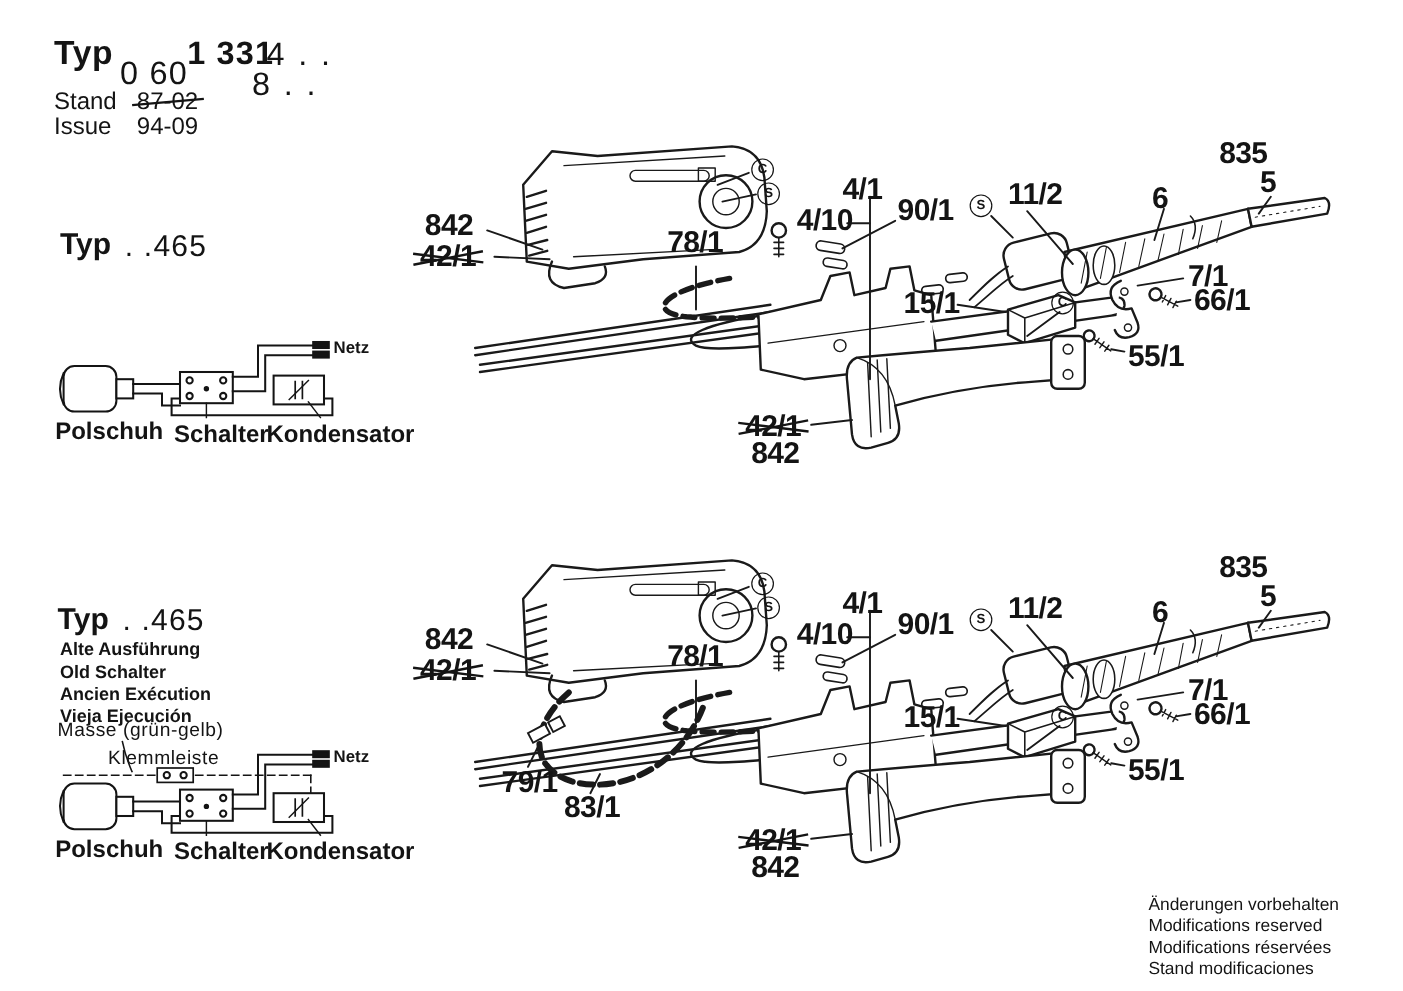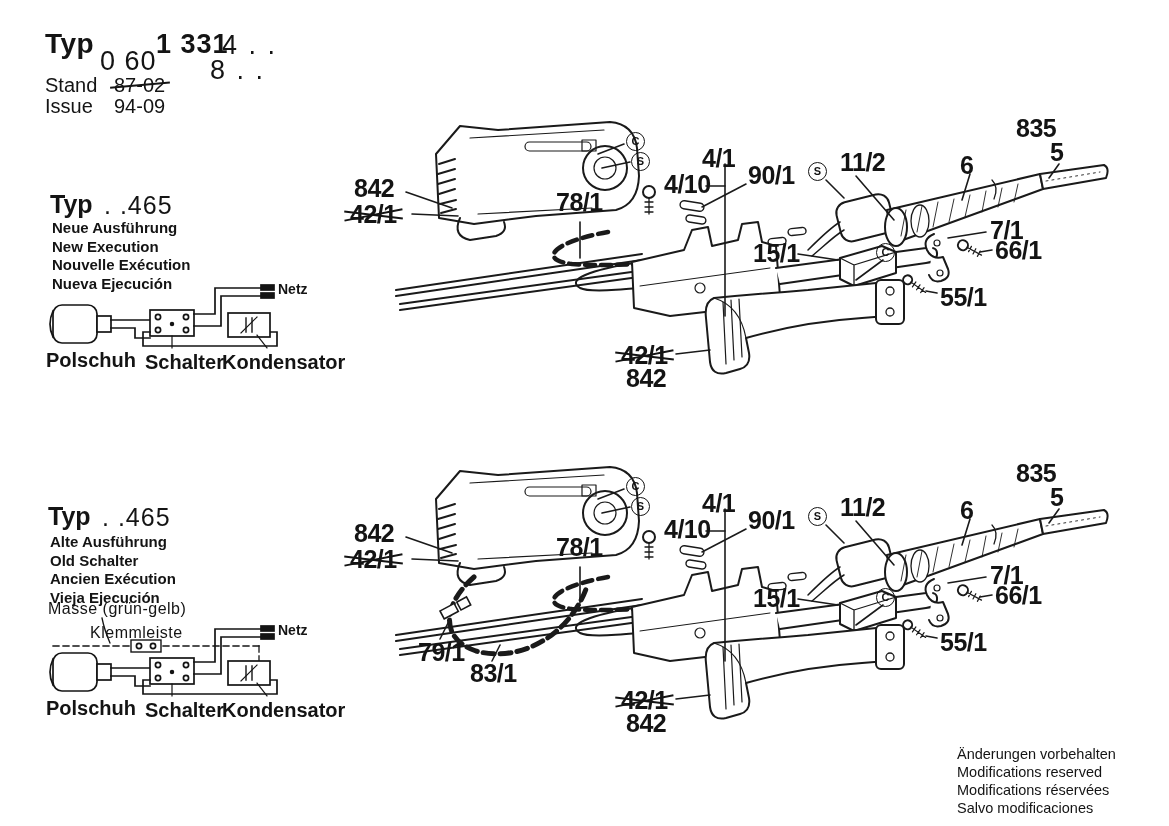--- a/index.html
+++ b/index.html
@@ -57,26 +57,20 @@
   <span class="abs hdr-sfx nowrap" style="left:165px;top:27px">8 . .</span>
   <span class="abs hdr-small" style="left:0;top:46px">Stand</span>
   <span class="abs hdr-small struck-soft" style="left:69px;top:46px">87-02</span>
   <span class="abs hdr-small" style="left:0;top:67px">Issue</span>
   <span class="abs hdr-small" style="left:69px;top:67px">94-09</span>
 </div>
 
 <div class="abs" style="left:50px;top:190px;width:310px;height:185px">
   <span class="abs p-typ" style="left:0;top:0">Typ</span>
   <span class="abs p-typ-val" style="left:54px;top:1px">. .465</span>
-  <div class="abs" style="left:2px;top:29px">
-    <div class="exec-line">Neue Ausführung</div>
-    <div class="exec-line">New Execution</div>
-    <div class="exec-line">Nouvelle Exécution</div>
-    <div class="exec-line">Nueva Ejecución</div>
-  </div>
 </div>
 
 <div class="abs" style="left:45px;top:280px;width:310px;height:92px">
   <svg width="310" height="92" viewBox="0 0 310 92">
     <g stroke="#141414" fill="none" stroke-width="1.7" stroke-linecap="square">
 
       <rect x="8" y="25" width="44" height="38" rx="9" fill="#fff"></rect>
       <path d="M8,31 q-6,13 0,26"></path>
       <rect x="52" y="36" width="14" height="16" fill="#fff"></rect>
 
@@ -318,14 +312,14 @@
   <span class="pn struck" style="left:281px;top:233px">42/1</span>
   <span class="pn" style="left:286px;top:256px">842</span>
   <span class="pn" style="left:78px;top:185px">79/1</span>
   <span class="pn" style="left:130px;top:206px">83/1</span>
 </div>
 
 <div class="abs" style="left:957px;top:745px;width:210px">
   <div class="foot-line">Änderungen vorbehalten</div>
   <div class="foot-line">Modifications reserved</div>
   <div class="foot-line">Modifications réservées</div>
-  <div class="foot-line">Salvo modificaciones</div>
+  <div class="foot-line">Stand modificaciones</div>
 </div>
 
 </body></html>

